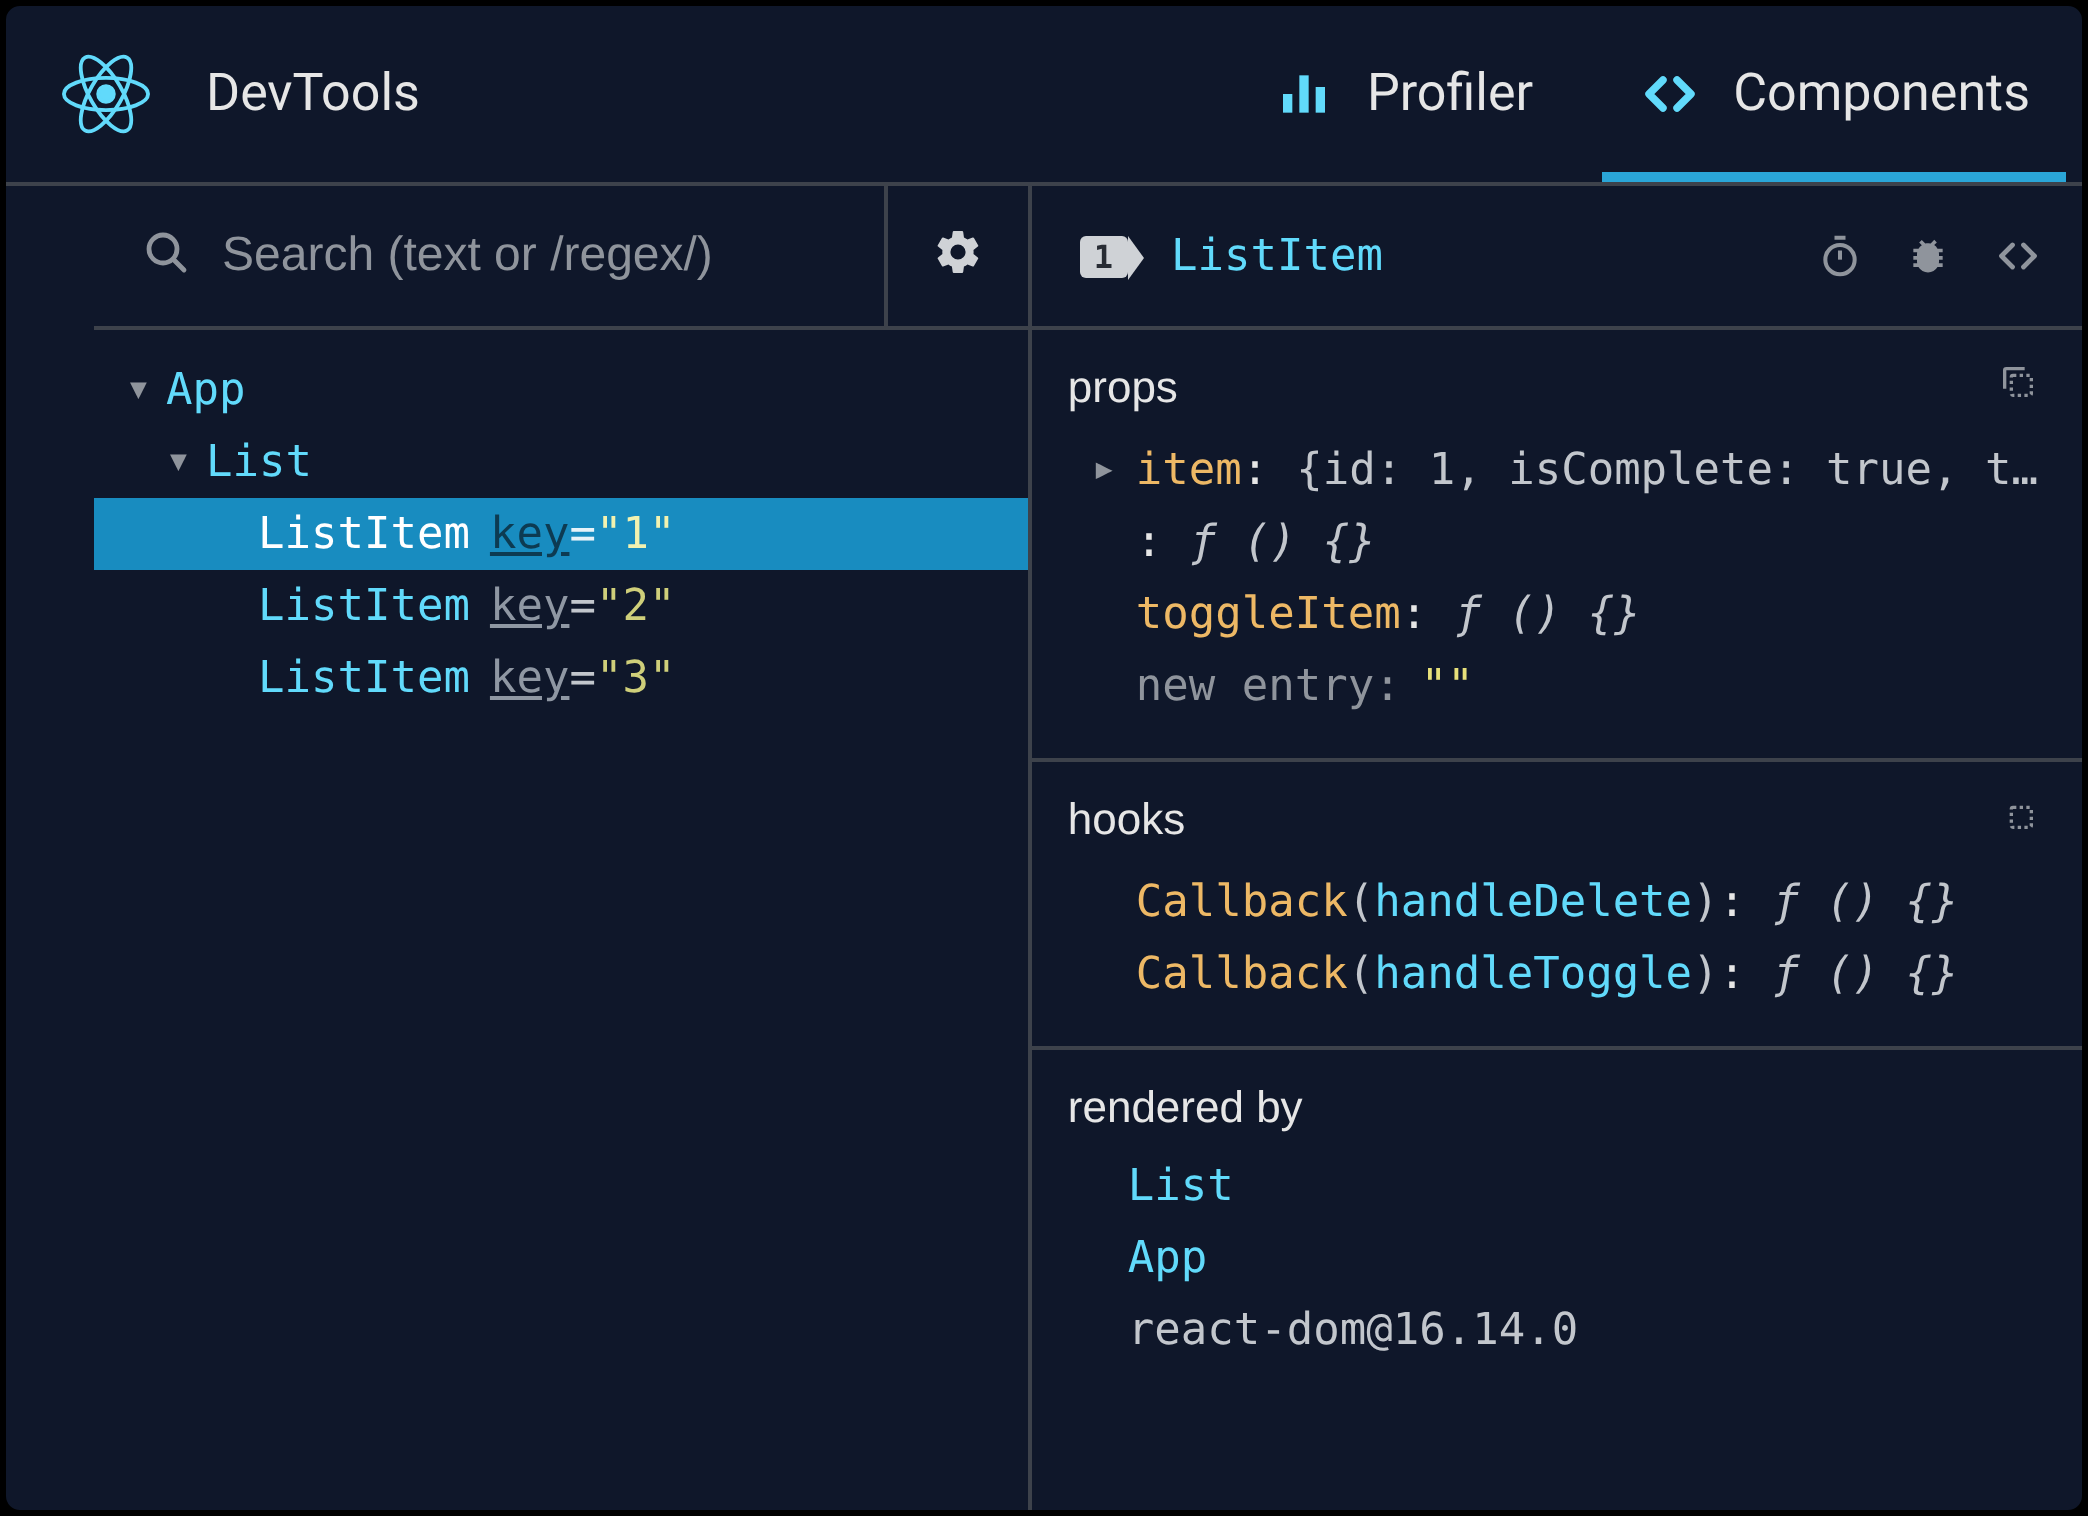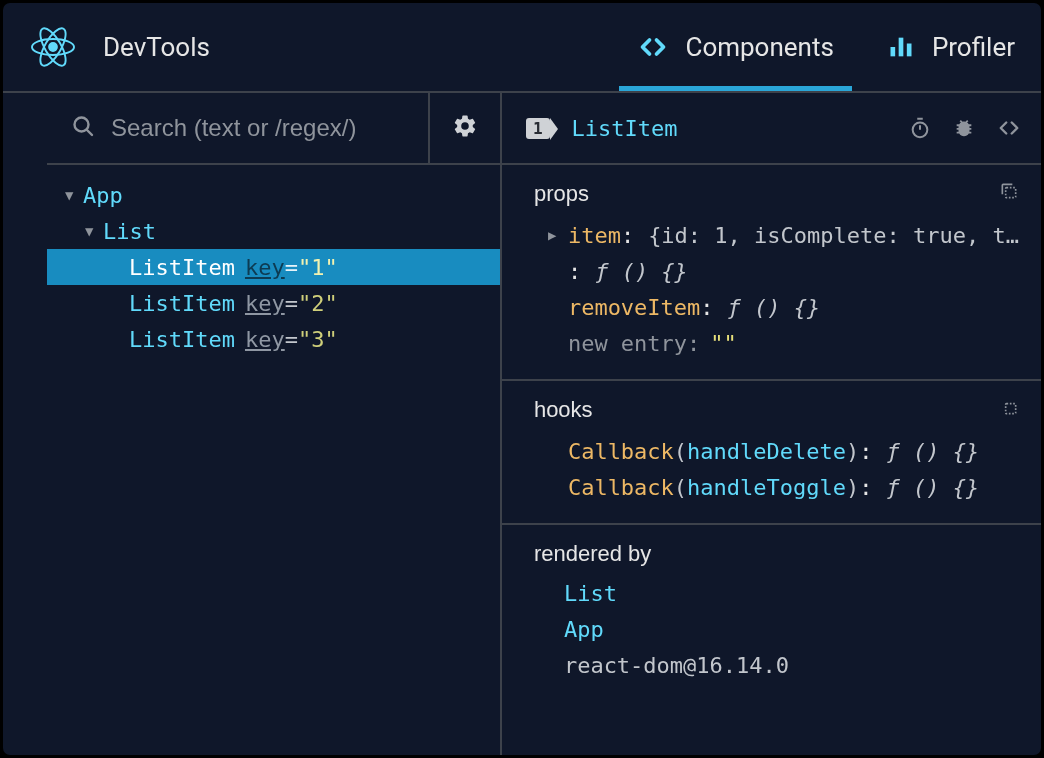--- a/index.html
+++ b/index.html
@@ -187,21 +187,21 @@
     color: #61dafb;
     font-family: ui-monospace, Menlo, Consolas, monospace;
     font-size: 22px;
   }
   .detail-header .spacer { flex:1; }
   .detail-actions { display:flex; gap:22px; align-items:center; color:#8f949c; }
   .detail-actions span { cursor:pointer; display:flex; }
 
   .section {
     border-bottom: 2px solid #3d424b;
-    padding: 16px 22px 18px 32px;
+    padding: 16px 22px 18px 18px;
     font-family: ui-monospace, Menlo, Consolas, monospace;
     font-size: 22px;
   }
   .section-head {
     display:flex;
     align-items:center;
     justify-content:space-between;
     color:#e6e6e6;
     font-family: -apple-system, sans-serif;
     font-size: 22px;
@@ -240,38 +240,38 @@
     <div class="header-left">
       <svg class="react-logo" viewBox="-11.5 -10.23 23 20.46" fill="none" stroke="currentColor" stroke-width="1">
         <circle r="2.05" fill="currentColor"></circle>
         <ellipse rx="11" ry="4.2"></ellipse>
         <ellipse rx="11" ry="4.2" transform="rotate(60)"></ellipse>
         <ellipse rx="11" ry="4.2" transform="rotate(120)"></ellipse>
       </svg>
       <div class="header-title">DevTools</div>
     </div>
     <div class="tabs">
-      <div class="tab active">
-        <span class="tab-icon">
-          <svg width="32" height="28" viewBox="0 0 24 24" fill="none" stroke="currentColor" stroke-width="3.2" stroke-linecap="round" stroke-linejoin="round">
-              <polyline points="9 18 3 12 9 6"></polyline>
-              <polyline points="15 6 21 12 15 18"></polyline>
-            </svg>
-        </span>
-        <span>Components</span>
-      </div>
       <div class="tab">
         <span class="tab-icon profiler">
           <svg width="30" height="28" viewBox="0 0 24 24" fill="currentColor">
               <rect x="3" y="12" width="4" height="8"></rect>
               <rect x="10" y="4" width="4" height="16"></rect>
               <rect x="17" y="9" width="4" height="11"></rect>
             </svg>
         </span>
         <span>Profiler</span>
+      </div>
+      <div class="tab active">
+        <span class="tab-icon">
+          <svg width="32" height="28" viewBox="0 0 24 24" fill="none" stroke="currentColor" stroke-width="3.2" stroke-linecap="round" stroke-linejoin="round">
+              <polyline points="9 18 3 12 9 6"></polyline>
+              <polyline points="15 6 21 12 15 18"></polyline>
+            </svg>
+        </span>
+        <span>Components</span>
       </div>
     </div>
   </div>
 
   <div class="body">
 
     <div class="left-pane">
       <div class="search-bar">
         <div class="search-area">
           <span class="search-icon">
@@ -364,21 +364,21 @@
             <span class="colon">:</span>
             <span class="space"></span>
             <span class="val-str">{id: 1, isComplete: true, t…</span>
         </div>
         <div class="prop-row" style="padding-left:34px">
             <span class="colon">:</span>
             <span class="space"></span>
             <span class="fn">ƒ () {}</span>
         </div>
         <div class="prop-row" style="padding-left:34px">
-          <span class="prop-key">removeItem</span>
+          <span class="prop-key">toggleItem</span>
             <span class="colon">:</span>
             <span class="space"></span>
             <span class="fn">ƒ () {}</span>
         </div>
         <div class="prop-row" style="padding-left:34px">
           <span class="dim">new entry</span>
             <span class="dim">: </span>
             <span class="space"></span>
             <span class="quoted">""</span>
         </div>

